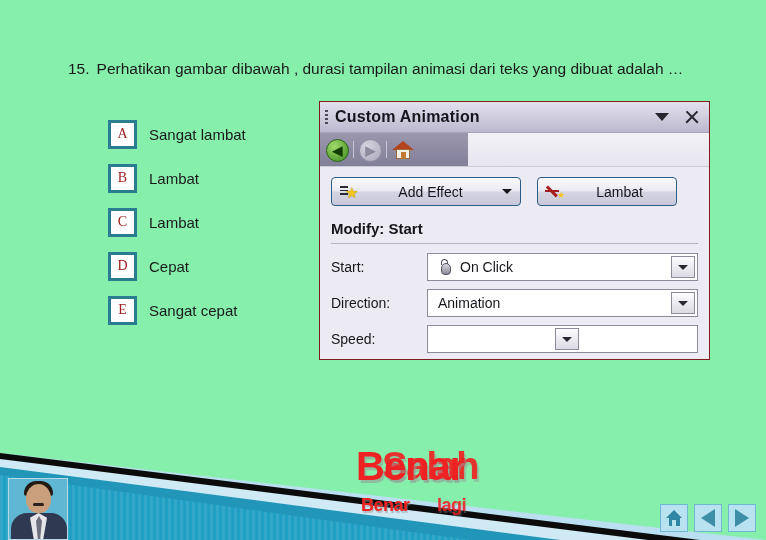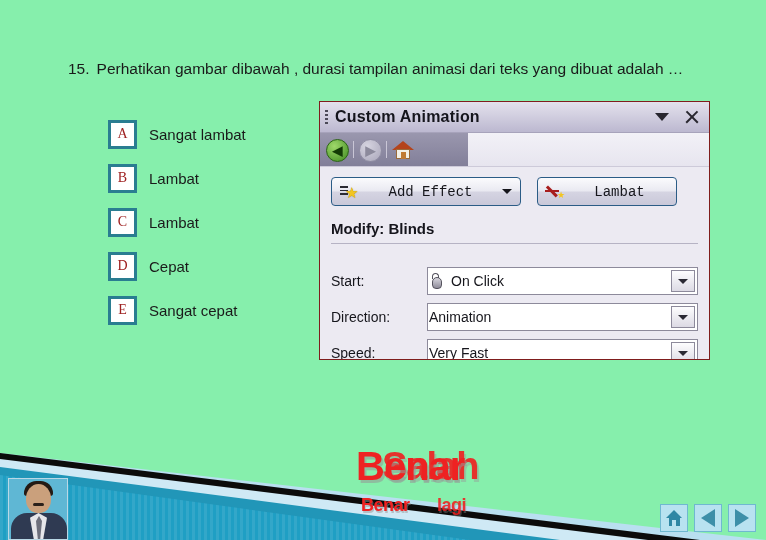--- a/index.html
+++ b/index.html
@@ -104,37 +104,37 @@
   .xpbtn.rem{width:140px;}
   .ic-star{width:19px;height:16px;position:relative;flex:0 0 auto;margin-right:6px;}
   .lines{position:absolute;left:0;top:2px;width:8px;height:11px;
     background:repeating-linear-gradient(to bottom,#2b2b33 0 1.5px,transparent 1.5px 3.5px);}
   .star{position:absolute;left:5px;top:1px;font-size:15px;color:#f2c521;line-height:1;
         text-shadow:0 0 1px #8a6b00;}
   .ic-x{width:19px;height:16px;position:relative;flex:0 0 auto;margin-right:6px;}
   .ic-x span{position:absolute;left:-1px;top:6px;width:14px;height:2.6px;background:#a81d1d;}
   .ic-x span:first-child{transform:rotate(45deg);} .ic-x span:last-child{transform:rotate(-45deg);}
   .ministar{position:absolute;right:0;bottom:0;font-size:9px;color:#f2c521;line-height:1;}
-  .btn-txt{flex:1 1 auto;text-align:center;font-family:Liberation Mono, monospace;}
+  .btn-txt{flex:1 1 auto;text-align:center;}
   .dd-caret{
     width:0;height:0;border-left:5px solid transparent;border-right:5px solid transparent;
     border-top:5px solid #16161c;margin-left:6px;flex:0 0 auto;
   }
 
   .modify{
     margin-top:14px;font-size:15px;font-weight:bold;color:#15151c;
   }
   .rule{height:1px;background:#b6b3c4;margin-top:6px;}
 
-  .fields{margin-top:23px;}
+  .fields{margin-top:9px;}
   .field{display:flex;align-items:center;margin-bottom:8px;}
   .field-label{width:96px;flex:0 0 auto;font-size:14px;color:#16161c;}
   .combo{
     flex:1 1 auto;height:28px;background:#fff;border:1px solid #8d8a9b;
-    display:flex;align-items:center;box-sizing:border-box;padding-left:1px;
+    display:flex;align-items:center;box-sizing:border-box;padding-left:10px;
     font-size:14px;color:#16161c;position:relative;justify-content:center;
   }
   .mouse-ic{width:15px;height:16px;position:relative;flex:0 0 auto;margin-right:7px;}
   .mouse-body{position:absolute;left:3px;top:4px;width:10px;height:12px;border-radius:5px 5px 4px 4px;
     background:linear-gradient(to bottom,#d8d6de,#8e8b99);border:1px solid #54525d;box-sizing:border-box;}
   .mouse-tail{position:absolute;left:3px;top:0;width:7px;height:6px;border:1.5px solid #54525d;
     border-bottom:none;border-radius:4px 4px 0 0;box-sizing:border-box;}
   .combo-val{flex:1 1 auto;white-space:nowrap;overflow:hidden;}
   .combo-arrow{
     width:24px;height:22px;flex:0 0 auto;margin-right:2px;
@@ -287,21 +287,21 @@
         <div class="xpbtn rem">
           <div class="ic-x">
             <span></span>
               <span></span>
               <div class="ministar">★</div>
           </div>
           <div class="btn-txt">Lambat</div>
         </div>
       </div>
 
-      <div class="modify">Modify: Blinds</div>
+      <div class="modify">Modify: Start</div>
       <div class="rule"></div>
 
       <div class="fields">
         <div class="field">
           <div class="field-label">Start:</div>
           <div class="combo">
             <div class="mouse-ic">
               <div class="mouse-tail"></div>
                 <div class="mouse-body"></div>
             </div>
@@ -318,21 +318,20 @@
             <div class="combo-val">Animation</div>
             <div class="combo-arrow">
                 <i></i>
               </div>
           </div>
         </div>
 
         <div class="field">
           <div class="field-label">Speed:</div>
           <div class="combo">
-            <div class="combo-val">Very Fast</div>
             <div class="combo-arrow">
                 <i></i>
               </div>
           </div>
         </div>
       </div>
     </div>
   </div>
 
   <div class="banner">

